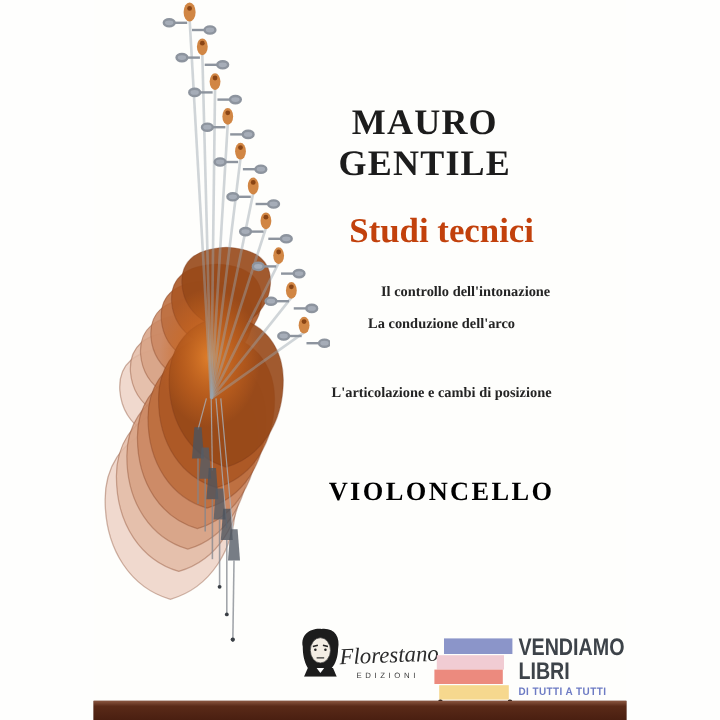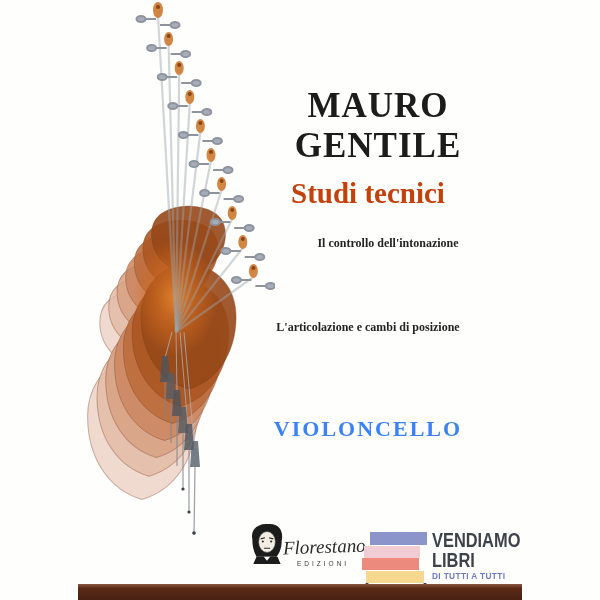--- a/index.html
+++ b/index.html
@@ -7,29 +7,29 @@
        font-family:"Liberation Serif", serif;}
   .canvas{position:relative;width:600px;height:600px;background:#fefefd;}
 
   
   .cover{position:absolute;left:78px;top:0;width:444px;height:600px;background:#fefefc;}
   .bottom-bar{position:absolute;left:78px;top:584px;width:444px;height:16px;z-index:3;
               background:linear-gradient(#8a5640 0%, #5a2a18 28%, #4a1f11 100%);}
 
   
   .cello-art{position:absolute;left:60px;top:0;width:215px;height:545px;z-index:1;}
-  .author{position:absolute;left:260px;top:86px;width:236px;text-align:center;
-          font-size:35px;font-weight:bold;letter-spacing:1px;color:#1c1c1c;z-index:2;}
+  .author{position:absolute;left:236px;top:86px;width:236px;text-align:center;
+          font-size:30px;font-weight:bold;letter-spacing:1px;color:#1c1c1c;z-index:2;}
   .title{position:absolute;left:250px;top:177px;width:236px;text-align:center;
          font-size:29px;font-weight:bold;color:#c2410c;z-index:2;}
   .subtitle{position:absolute;left:240px;width:256px;text-align:center;
             font-size:12px;font-weight:bold;color:#242424;z-index:2;}
   .sub1{top:236px;padding-left:20px;} .sub2{top:262px;} .sub3{top:288px;margin-top:32px;}
-  .instrument{position:absolute;left:250px;top:416px;width:236px;text-align:center;
-              font-size:22px;font-weight:bold;letter-spacing:2px;color:#3b82f6;z-index:2;}
+  .instrument{position:absolute;left:250px;top:397px;width:236px;text-align:center;
+              font-size:22px;font-weight:bold;letter-spacing:2px;color:#000000;z-index:2;}
 
   
   .pub-logo{position:absolute;left:245px;top:520px;width:130px;height:55px;z-index:2;}
   .pub-portrait{position:absolute;left:2px;top:2px;width:40px;height:42px;}
   .pub-name{position:absolute;left:38px;top:16px;font-style:italic;font-size:19px;
             color:#2b2b2b;font-family:"Liberation Serif",serif;transform:rotate(-2deg);}
   .pub-type{position:absolute;left:52px;top:40px;font-size:6.5px;letter-spacing:3px;
             color:#3a3a3a;font-family:"Liberation Sans",sans-serif;}
 
   
@@ -183,20 +183,21 @@
           <circle cx="172.2" cy="210" r="2"></circle>
           <circle cx="182.8" cy="239" r="2"></circle>
         <circle cx="193.4" cy="268" r="2"></circle>
       </g>
     </g>
   </svg>
 
   <div class="author">MAURO GENTILE</div>
   <div class="title">Studi tecnici</div>
   <div class="subtitle sub1">Il controllo dell'intonazione</div>
+  <div class="subtitle sub2">La conduzione dell'arco</div>
   <div class="subtitle sub3">L'articolazione e cambi di posizione</div>
   <div class="instrument">VIOLONCELLO</div>
 
   <div class="pub-logo">
     <svg class="pub-portrait" viewBox="0 0 36 40">
       <path d="M4,16 C2,6 11,1 19,2 C29,1 34,8 32,18 C32,24 30,30 27,33 L8,33 C5,28 4,22 4,16 Z" fill="#1c1c1c"></path>
       <ellipse cx="18" cy="19" rx="8" ry="10" fill="#f3ede4" stroke="#444" stroke-width=".6"></ellipse>
       <path d="M12,16 L16,15 M20,15 L24,16" stroke="#222" stroke-width="1.2" fill="none"></path>
       <circle cx="14" cy="18.5" r="1" fill="#222"></circle>
         <circle cx="22" cy="18.5" r="1" fill="#222"></circle>

